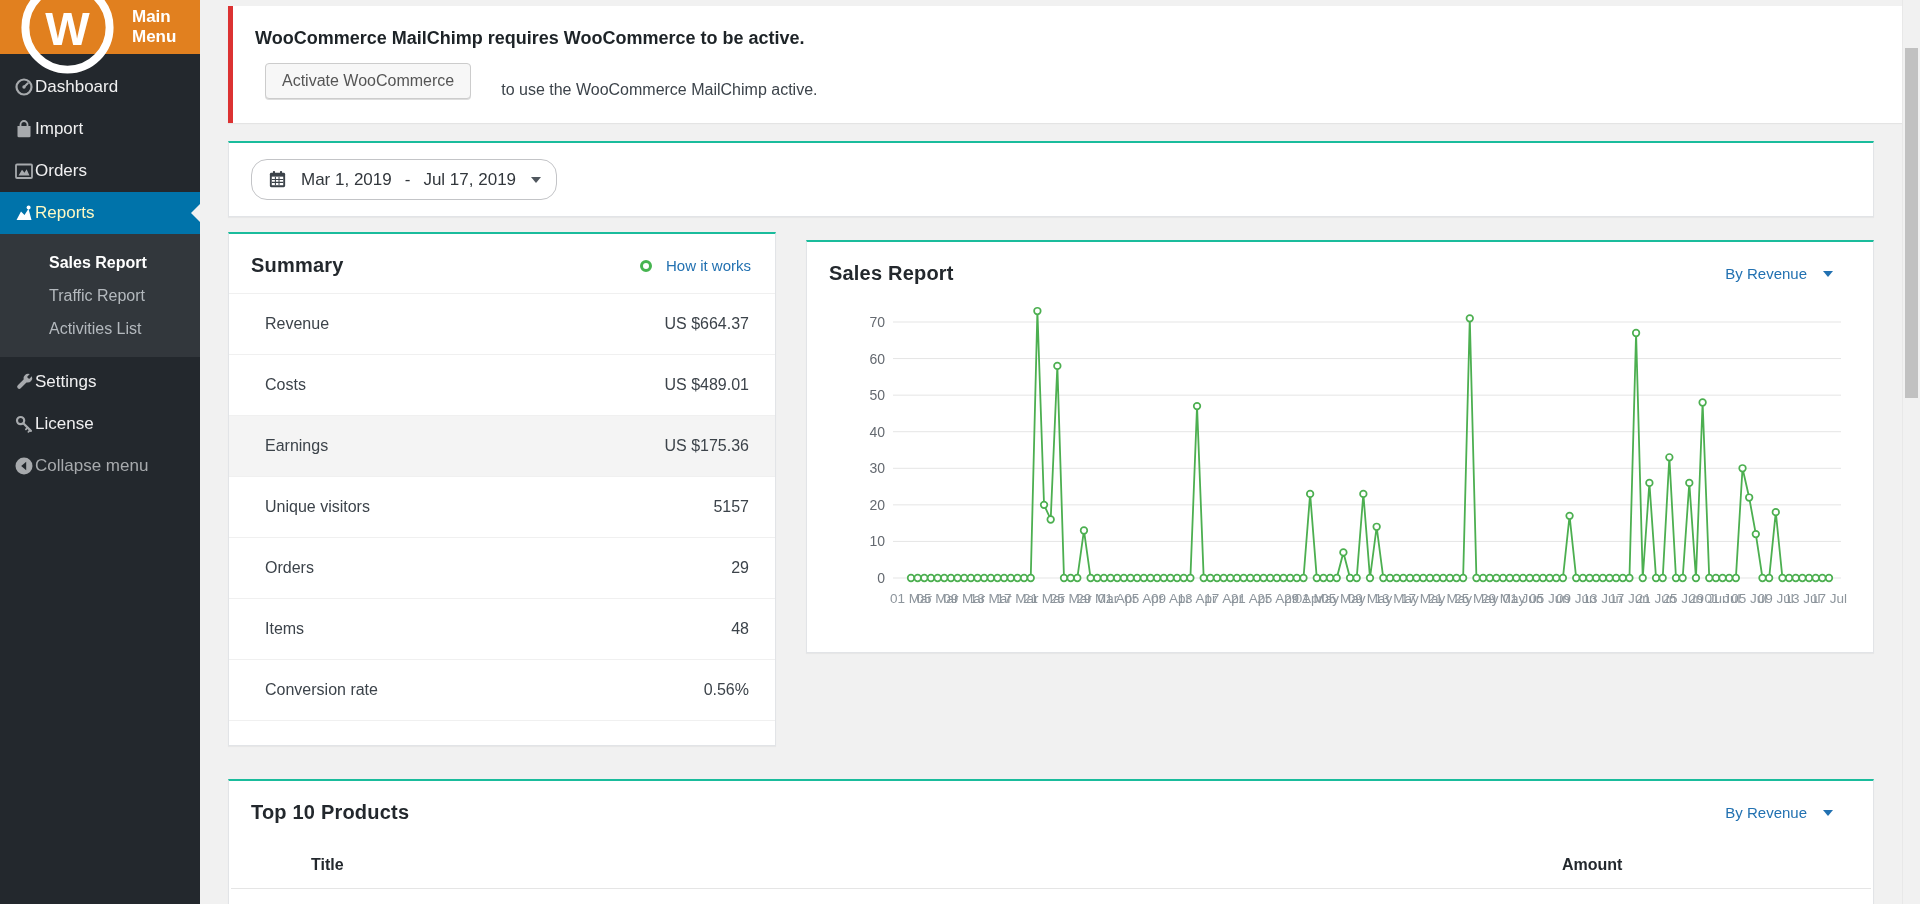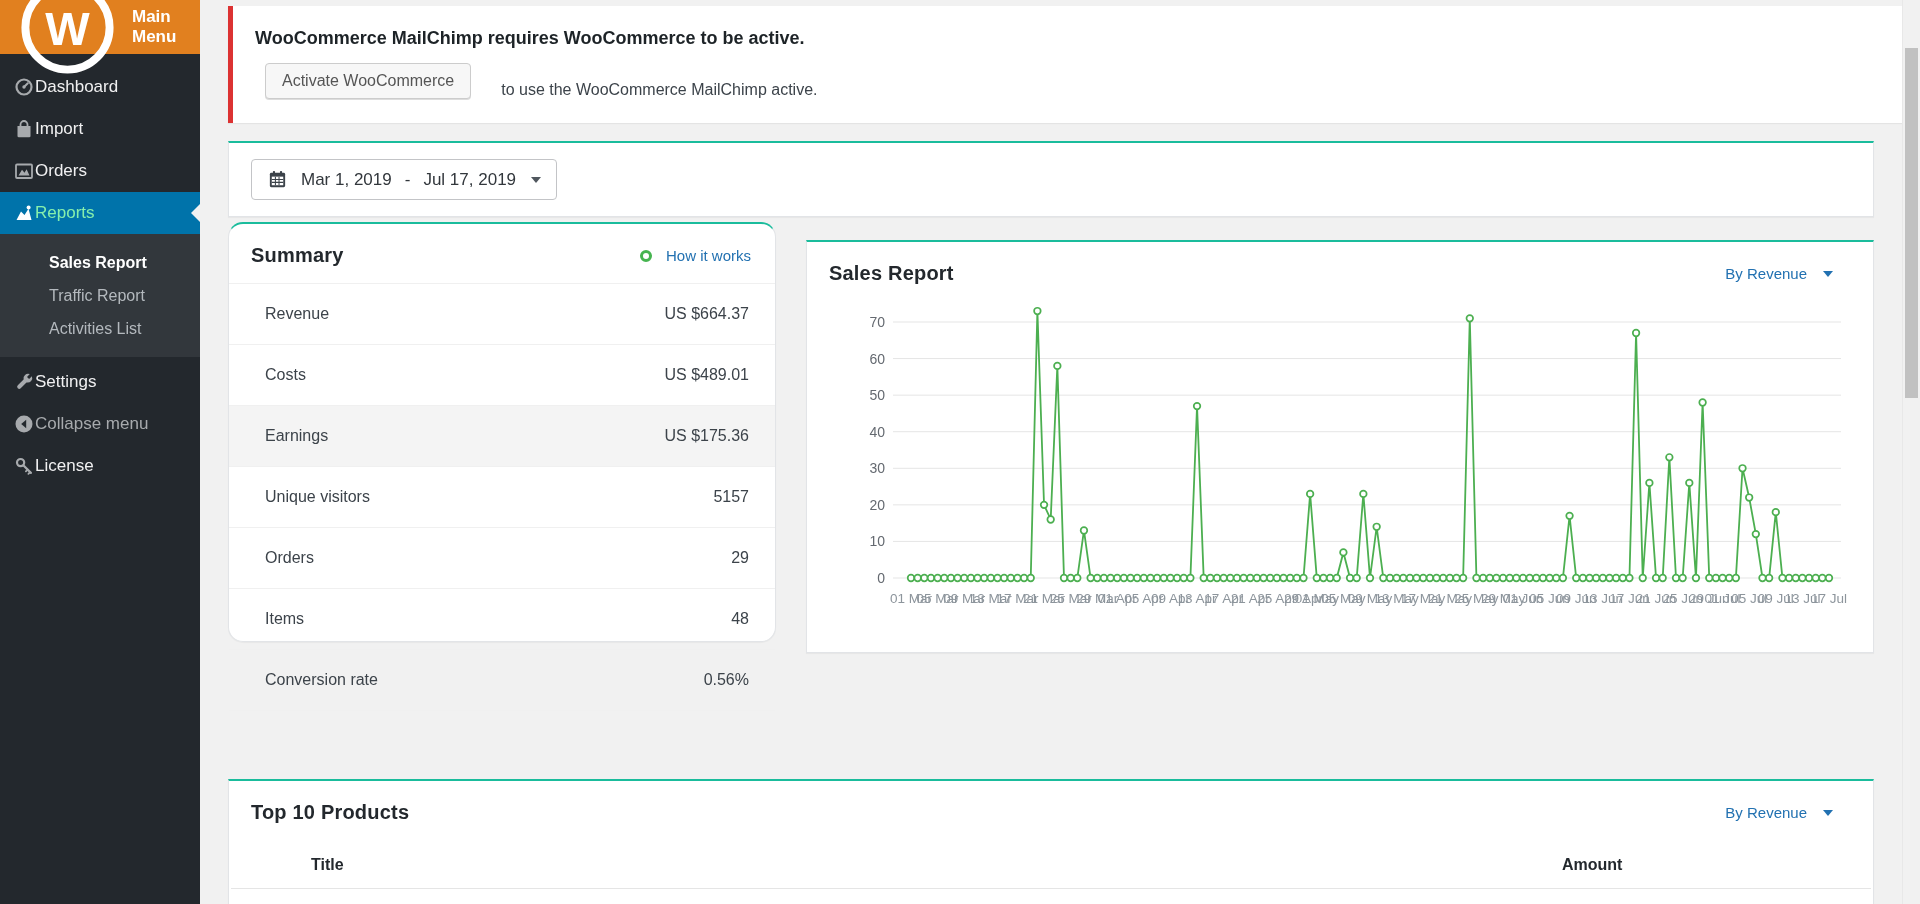--- a/index.html
+++ b/index.html
@@ -4,43 +4,43 @@
 <style>
   html,body{margin:0;padding:0;background:#f1f1f1;font-family:"Liberation Sans","DejaVu Sans",sans-serif;}
   #app{position:relative;width:1920px;height:904px;overflow:hidden;background:#f1f1f1;}
 
   
   .sidebar{position:absolute;left:0;top:0;width:200px;height:904px;background:#23282d;z-index:5;}
   .sb-header{height:54px;background:#e1801f;display:flex;align-items:center;gap:10px;padding:0 13px;color:#fff;font-weight:bold;font-size:17px;}
   .sb-menu{padding-top:12px;}
   .sb-item{display:flex;align-items:center;padding:0 13px;height:42px;font-size:17px;color:#f0f0f1;position:relative;cursor:pointer;}
   .sb-item .mi{width:22px;height:22px;flex:0 0 22px;color:#a7aaad;}
-  .sb-item.active{background:#0073aa;color:#86efac;}
+  .sb-item.active{background:#0073aa;color:#fef9c3;}
   .sb-item.active .mi{color:#fff;}
   .notch{position:absolute;right:0;top:50%;margin-top:-9px;width:0;height:0;border:9px solid transparent;border-left-width:0;border-right-color:#f1f1f1;}
   .sb-sub{background:#32373c;padding:12px 0 12px;}
   .sb-sub-item{padding:8px 13px 8px 49px;font-size:16px;color:#b4b9be;cursor:pointer;line-height:17px;}
   .sb-sub-item.active{color:#fff;font-weight:bold;}
   .sb-gap{height:4px;}
   .sb-item.dim{color:#a7aaad;}
 
   
   .notice{position:absolute;left:228px;top:6px;width:1854px;height:117px;background:#fff;border-left:5px solid #dc3232;box-shadow:0 1px 1px rgba(0,0,0,.05);box-sizing:border-box;}
   .notice-title{font-size:18px;font-weight:bold;color:#1d2327;padding:22px 0 0 22px;}
   .notice-row{display:flex;align-items:flex-end;gap:30px;margin:14px 0 0 32px;}
   .btn-secondary{background:#f7f7f7;border:1px solid #ccc;border-radius:4px;padding:8px 16px;font-size:16px;color:#555;cursor:pointer;box-shadow:0 1px 0 #ddd;font-family:inherit;}
   .notice-suffix{font-size:16px;color:#3c434a;}
 
   .card{position:absolute;background:#fff;border:1px solid #e2e4e7;border-top:2px solid #1abc9c;box-shadow:0 1px 1px rgba(0,0,0,.04);box-sizing:border-box;}
   .card.date{left:228px;top:141px;width:1646px;height:76px;display:flex;align-items:center;padding-left:22px;}
-  .card.summary{left:228px;top:222px;width:548px;height:420px;border-radius:15px;}
+  .card.summary{left:228px;top:232px;width:548px;height:514px;}
   .card.sales{left:806px;top:240px;width:1068px;height:413px;}
   .card.topprod{left:228px;top:779px;width:1646px;height:190px;}
 
-  .date-btn{display:flex;align-items:center;gap:13px;border:1px solid #c3c4c7;background:#fff;border-radius:4px;padding:9px 15px;font-size:17px;color:#32373c;cursor:pointer;font-family:inherit;}
+  .date-btn{display:flex;align-items:center;gap:13px;border:1px solid #c3c4c7;background:#fff;border-radius:16px;padding:9px 15px;font-size:17px;color:#32373c;cursor:pointer;font-family:inherit;}
   .caret{width:0;height:0;border-left:5px solid transparent;border-right:5px solid transparent;border-top:6px solid #50575e;display:inline-block;margin-left:2px;}
   .caret.blue{border-top-color:#2271b1;}
 
   .card-head{display:flex;align-items:center;justify-content:space-between;padding:20px 24px 14px 22px;}
   .card-title{font-size:20px;font-weight:600;color:#23282d;letter-spacing:.2px;}
   .link-blue{color:#2271b1;font-size:15px;display:flex;align-items:center;gap:14px;cursor:pointer;}
   .card-head.tight{padding-right:40px;}
   .donut{width:12px;height:12px;border:3.5px solid #46b450;border-radius:50%;box-sizing:border-box;background:#fff;}
 
   .sum-rows{margin-top:2px;}
@@ -108,34 +108,34 @@
         <div class="sb-sub-item">Traffic Report</div>
         <div class="sb-sub-item">Activities List</div>
       </div>
       <div class="sb-gap"></div>
       <div class="sb-item">
         <svg class="mi" viewBox="0 0 22 22">
           <path d="M18.9 5.2a4.6 4.6 0 0 1-5.4 6.2l-5.8 5.8a2 2 0 0 1-2.9-2.9l5.8-5.8a4.6 4.6 0 0 1 6.2-5.4L14 5.9l2.1 2.1z" fill="currentColor"></path>
         </svg>
         <span>Settings</span>
       </div>
-      <div class="sb-item dim">
-        <svg class="mi" viewBox="0 0 22 22">
-          <circle cx="11" cy="11" r="8.5" fill="currentColor"></circle>
-          <path d="M13.2 6.8 L8.2 11 l5 4.2z" fill="#23282d"></path>
-        </svg>
-        <span>Collapse menu</span>
-      </div>
       <div class="sb-item">
         <svg class="mi" viewBox="0 0 22 22">
           <circle cx="7.6" cy="7.6" r="3.6" fill="none" stroke="currentColor" stroke-width="2.2"></circle>
           <path d="M10.3 10.3 L17.9 17.9" stroke="currentColor" stroke-width="2.2" stroke-linecap="round"></path>
           <path d="M14.6 14.6 L12.9 16.3 M17.1 17.1 L15.4 18.8" stroke="currentColor" stroke-width="1.8" stroke-linecap="round"></path>
         </svg>
         <span>License</span>
+      </div>
+      <div class="sb-item dim">
+        <svg class="mi" viewBox="0 0 22 22">
+          <circle cx="11" cy="11" r="8.5" fill="currentColor"></circle>
+          <path d="M13.2 6.8 L8.2 11 l5 4.2z" fill="#23282d"></path>
+        </svg>
+        <span>Collapse menu</span>
       </div>
     </div>
   </div>
 
   <div class="notice">
     <div class="notice-title">WooCommerce MailChimp requires WooCommerce to be active.</div>
     <div class="notice-row">
       <button class="btn-secondary">Activate WooCommerce</button>
       <span class="notice-suffix">to use the WooCommerce MailChimp active.</span>
     </div>

